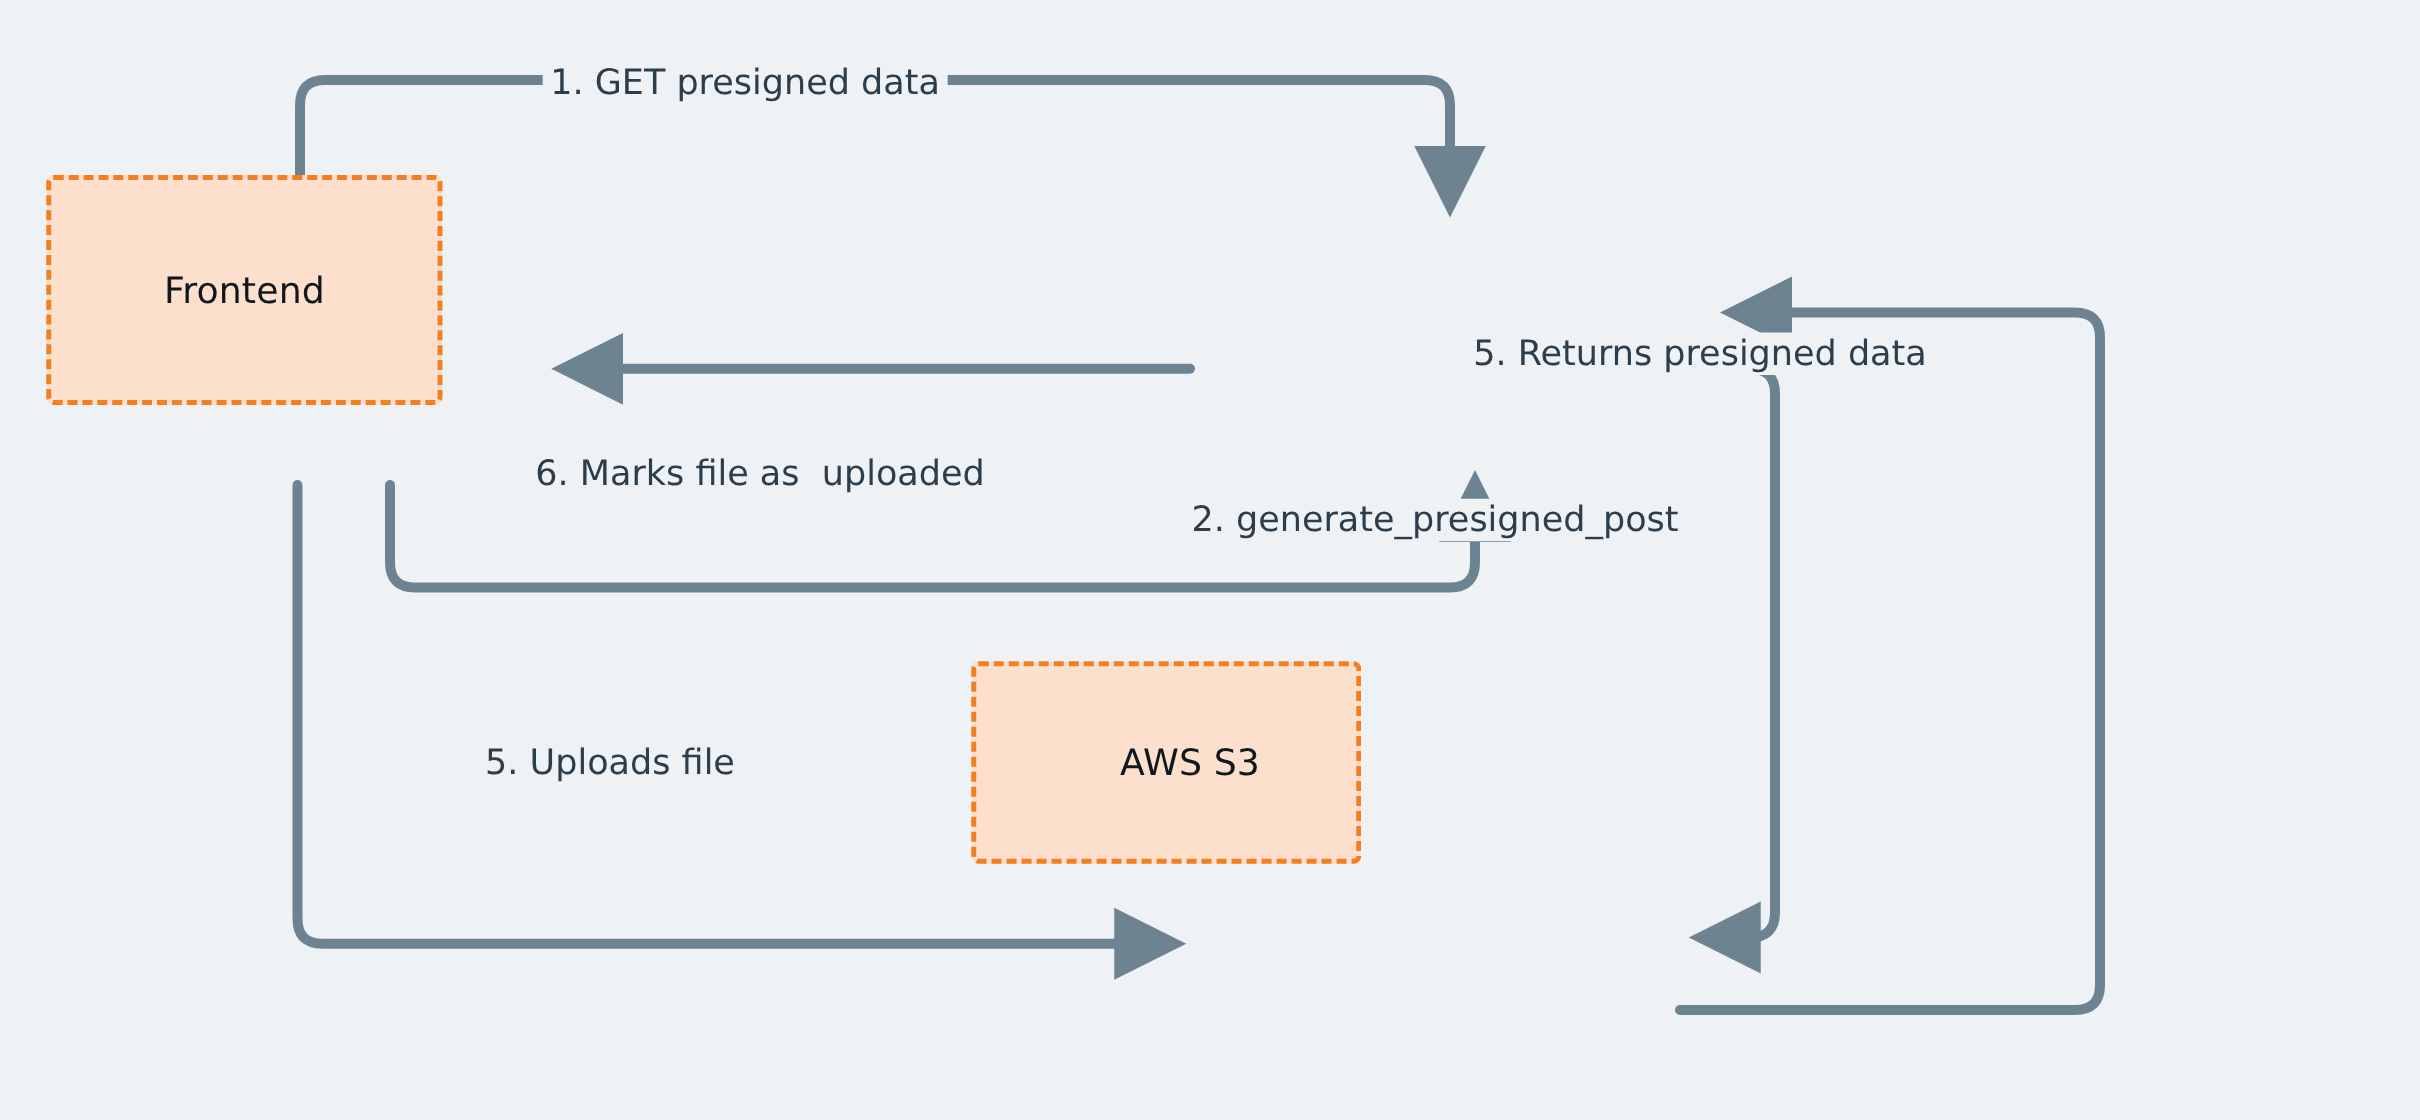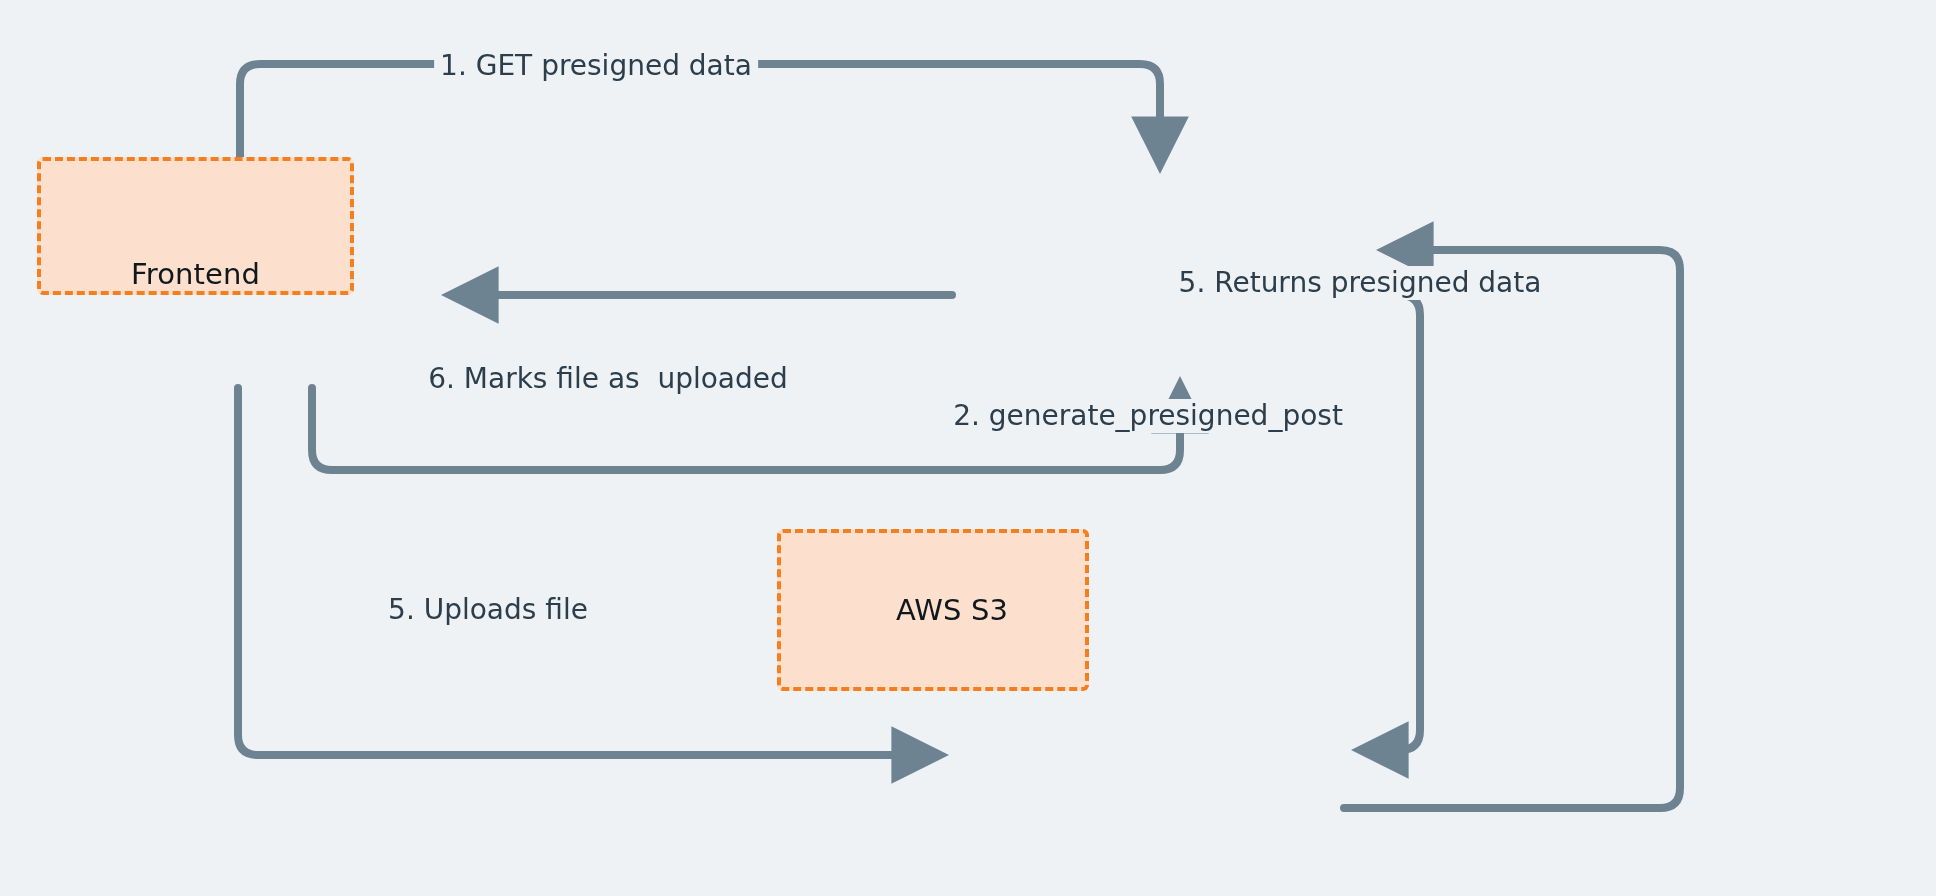--- a/index.html
+++ b/index.html
@@ -74,21 +74,21 @@
       <path d="M 1344,808 L 1660,808 Q 1680,808 1680,788 L 1680,270 Q 1680,250 1660,250 L 1400,250" marker-end="url(#ah)"></path>
 
       <path d="M 952,295 L 465,295" marker-end="url(#ah)"></path>
 
       <path d="M 238,388 L 238,735 Q 238,755 258,755 L 925,755" marker-end="url(#ah)"></path>
 
       <path d="M 312,388 L 312,450 Q 312,470 332,470 L 1160,470 Q 1180,470 1180,450 L 1180,400" marker-end="url(#ah)"></path>
     </g>
   </svg>
 
-  <div class="node" style="left:37px; top:157px; width:317px; height:138px;align-items:flex-end;">
+  <div class="node" style="left:37px; top:140px; width:317px; height:184px;">
     <span class="node-label">Frontend</span>
   </div>
 
 
   <div class="node" style="left:777px; top:529px; width:312px; height:162px;padding-left:38px;">
     <span class="node-label">AWS S3</span>
   </div>
 
   <div class="edge-label" style="left:580px; top:66px;margin-left:16px;">1. GET presigned data</div>
 

